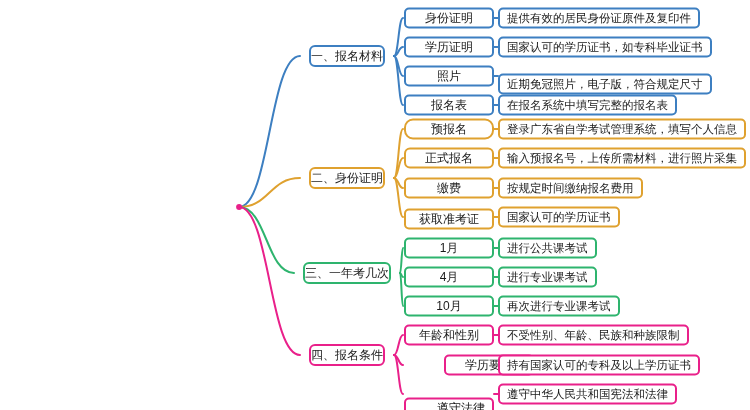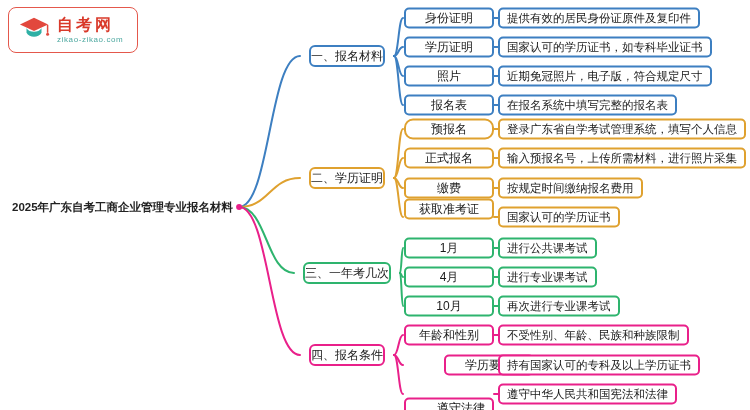--- a/index.html
+++ b/index.html
@@ -68,53 +68,40 @@
       <path d="M 239.09375 207 C 269.546875 207, 269.546875 355, 300 355" stroke="#e9208a" stroke-width="2" fill="none" stroke-linecap="round"></path>
       <path d="M 394 355 C 398.5 355, 398.5 335, 403 335" stroke="#e9208a" stroke-width="2" fill="none" stroke-linecap="round"></path>
       <path d="M 494 335 C 496 335, 496 335, 498 335" stroke="#e9208a" stroke-width="2" fill="none" stroke-linecap="round"></path>
       <path d="M 394 355 C 398.5 355, 398.5 365, 403 365" stroke="#e9208a" stroke-width="2" fill="none" stroke-linecap="round"></path>
       <path d="M 494 365 C 496 365, 496 365, 498 365" stroke="#e9208a" stroke-width="2" fill="none" stroke-linecap="round"></path>
       <path d="M 394 355 C 398.5 355, 398.5 394, 403 394" stroke="#e9208a" stroke-width="2" fill="none" stroke-linecap="round"></path>
       <path d="M 494 394 C 496 394, 496 394, 498 394" stroke="#e9208a" stroke-width="2" fill="none" stroke-linecap="round"></path>
       <circle cx="239.09375" cy="207" r="3" fill="#e9208a"></circle>
     </svg>
 
-  <div class="logo">
-    <svg width="34" height="30" viewBox="0 0 36 32">
-      <polygon points="18,3 33,10 18,17 3,10" fill="#e2483d"></polygon>
-      <path d="M10 14 C 13 19, 23 19, 26 14 L 26 19 C 23 24.5, 13 24.5, 10 19 Z" fill="#2fb0a5"></path>
-      <line x1="32.5" y1="10.5" x2="32.5" y2="19" stroke="#e2483d" stroke-width="1.6"></line>
-      <circle cx="32.5" cy="20.5" r="1.6" fill="#e2483d"></circle>
-    </svg>
-    <div class="logo-text">
-      <span class="logo-title">自考网</span>
-      <span class="logo-sub">zikao-zikao.com</span>
-    </div>
-  </div>
 
-  <div class="node root" id="root-node">2025年广东自考工商企业管理专业报名材料</div>
 
   <div id="nodes">
       <div class="node branch" style="left: 347px; top: 56px; border-color: rgb(61, 127, 193);">一、报名材料</div>
       <div class="node item" style="top: 18px; border-color: rgb(61, 127, 193);">身份证明</div>
       <div class="node detail" style="top: 18px; border-color: rgb(61, 127, 193);">提供有效的居民身份证原件及复印件</div>
       <div class="node item" style="top: 47px; border-color: rgb(61, 127, 193);">学历证明</div>
       <div class="node detail" style="top: 47px; border-color: rgb(61, 127, 193);">国家认可的学历证书，如专科毕业证书</div>
       <div class="node item" style="top: 76px; border-color: rgb(61, 127, 193);">照片</div>
-      <div class="node detail" style="top: 76px; border-color: rgb(61, 127, 193); text-align: center;">近期免冠照片，电子版，符合规定尺寸</div>
+      <div class="node detail" style="top: 84px; border-color: rgb(61, 127, 193); text-align: center;">近期免冠照片，电子版，符合规定尺寸</div>
       <div class="node item" style="top: 105px; border-color: rgb(61, 127, 193);">报名表</div>
       <div class="node detail" style="top: 105px; border-color: rgb(61, 127, 193);">在报名系统中填写完整的报名表</div>
-      <div class="node branch" style="left: 347px; top: 178px; border-color: rgb(223, 161, 47);">二、学历证明</div>
+      <div class="node branch" style="left: 347px; top: 178px; border-color: rgb(223, 161, 47);">二、身份证明</div>
       <div class="node item" style="top: 129px; border-color: rgb(223, 161, 47); border-radius: 9px;">预报名</div>
       <div class="node detail" style="top: 129px; border-color: rgb(223, 161, 47);">登录广东省自学考试管理系统，填写个人信息</div>
       <div class="node item" style="top: 158px; border-color: rgb(223, 161, 47); border-radius: 6px;">正式报名</div>
       <div class="node detail" style="top: 158px; border-color: rgb(223, 161, 47);">输入预报名号，上传所需材料，进行照片采集</div>
       <div class="node item" style="top: 188px; border-color: rgb(223, 161, 47);">缴费</div>
       <div class="node detail" style="top: 188px; border-color: rgb(223, 161, 47);">按规定时间缴纳报名费用</div>
-      <div class="node item" style="top: 209px; border-color: rgb(223, 161, 47);">获取准考证</div>
+      <div class="node item" style="top: 219px; border-color: rgb(223, 161, 47);">获取准考证</div>
       <div class="node detail" style="top: 217px; border-color: rgb(223, 161, 47);">国家认可的学历证书</div>
       <div class="node branch" style="left: 347px; top: 273px; border-color: rgb(46, 180, 110);">三、一年考几次</div>
       <div class="node item" style="top: 248px; border-color: rgb(46, 180, 110);">1月</div>
       <div class="node detail" style="top: 248px; border-color: rgb(46, 180, 110);">进行公共课考试</div>
       <div class="node item" style="top: 277px; border-color: rgb(46, 180, 110);">4月</div>
       <div class="node detail" style="top: 277px; border-color: rgb(46, 180, 110);">进行专业课考试</div>
       <div class="node item" style="top: 306px; border-color: rgb(46, 180, 110);">10月</div>
       <div class="node detail" style="top: 306px; border-color: rgb(46, 180, 110);">再次进行专业课考试</div>
       <div class="node branch" style="left: 347px; top: 355px; border-color: rgb(233, 32, 138);">四、报名条件</div>
       <div class="node item" style="top: 335px; border-color: rgb(233, 32, 138);">年龄和性别</div>

